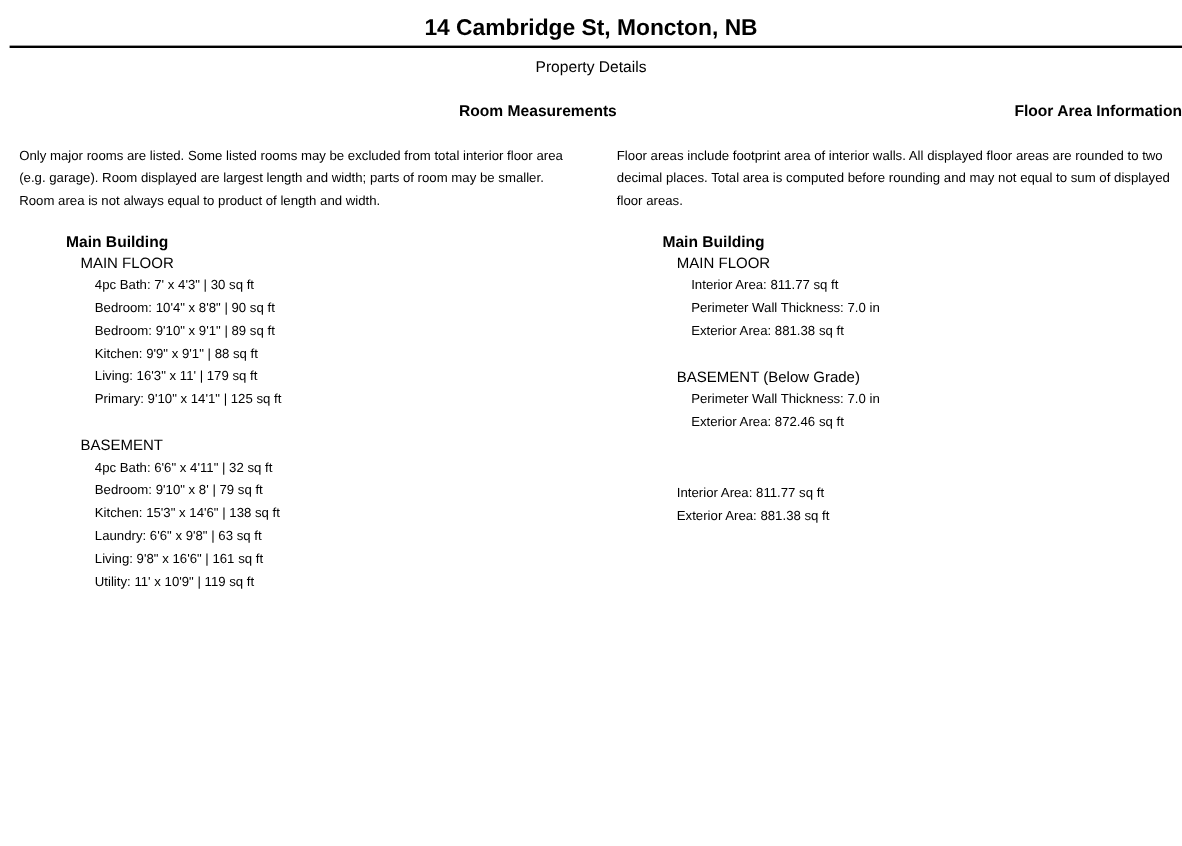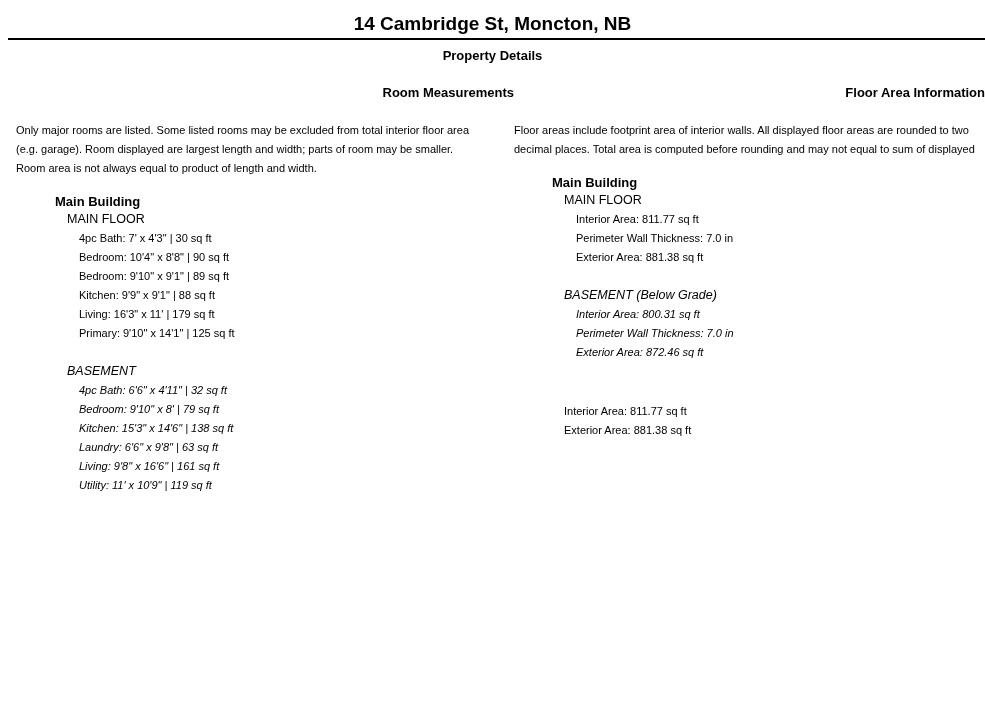--- a/index.html
+++ b/index.html
@@ -26,21 +26,21 @@
   }
   .header-rule {
     margin: 2px 0 0 8px;
     border: none;
     border-top: 2px solid #000000;
   }
   .page-subtitle {
     margin: 8px 0 0 0;
     font-size: 13px;
     line-height: 16px;
-    font-weight: bold;
+    font-weight: normal;
     text-align: center;
   }
   .columns {
     display: flex;
     margin-top: 21px;
   }
   .col {
     flex: none;
     box-sizing: border-box;
   }
@@ -67,21 +67,21 @@
     white-space: nowrap;
   }
   .building-name {
     margin-top: 16px;
     font-size: 13px;
     line-height: 16px;
     font-weight: bold;
   }
   .col-left .building-name { margin-left: 39px; }
   .col-right .building-name { margin-left: 38px; }
-  .floor + .floor { margin-top: 19px; font-style: italic; }
+  .floor + .floor { margin-top: 19px; }
   .floor-name {
     font-size: 12.5px;
     line-height: 19px;
   }
   .col-left .floor-name { margin-left: 51px; }
   .col-right .floor-name { margin-left: 50px; }
   .item {
     font-size: 11px;
     line-height: 19px;
     white-space: nowrap;
@@ -141,35 +141,35 @@
           <div class="item">Utility: 11' x 10'9" | 119 sq ft</div>
         </div>
       </div>
     </section>
 
     <section class="col col-right">
       <h3 class="section-heading">Floor Area Information</h3>
       <div class="section-desc">
         <div class="desc-line">Floor areas include footprint area of interior walls. All displayed floor areas are rounded to two</div>
         <div class="desc-line">decimal places. Total area is computed before rounding and may not equal to sum of displayed</div>
+        <div class="desc-line">floor areas.</div>
       </div>
 
       <div class="building">
         <div class="building-name">Main Building</div>
 
         <div class="floor">
           <div class="floor-name">MAIN FLOOR</div>
           <div class="item">Interior Area: 811.77 sq ft</div>
           <div class="item">Perimeter Wall Thickness: 7.0 in</div>
           <div class="item">Exterior Area: 881.38 sq ft</div>
         </div>
 
         <div class="floor">
           <div class="floor-name">BASEMENT (Below Grade)</div>
-          <div class="item">Interior Area: 800.31 sq ft</div>
           <div class="item">Perimeter Wall Thickness: 7.0 in</div>
           <div class="item">Exterior Area: 872.46 sq ft</div>
         </div>
       </div>
 
       <div class="total-block">
         <div class="item">Interior Area: 811.77 sq ft</div>
         <div class="item">Exterior Area: 881.38 sq ft</div>
       </div>
     </section>

